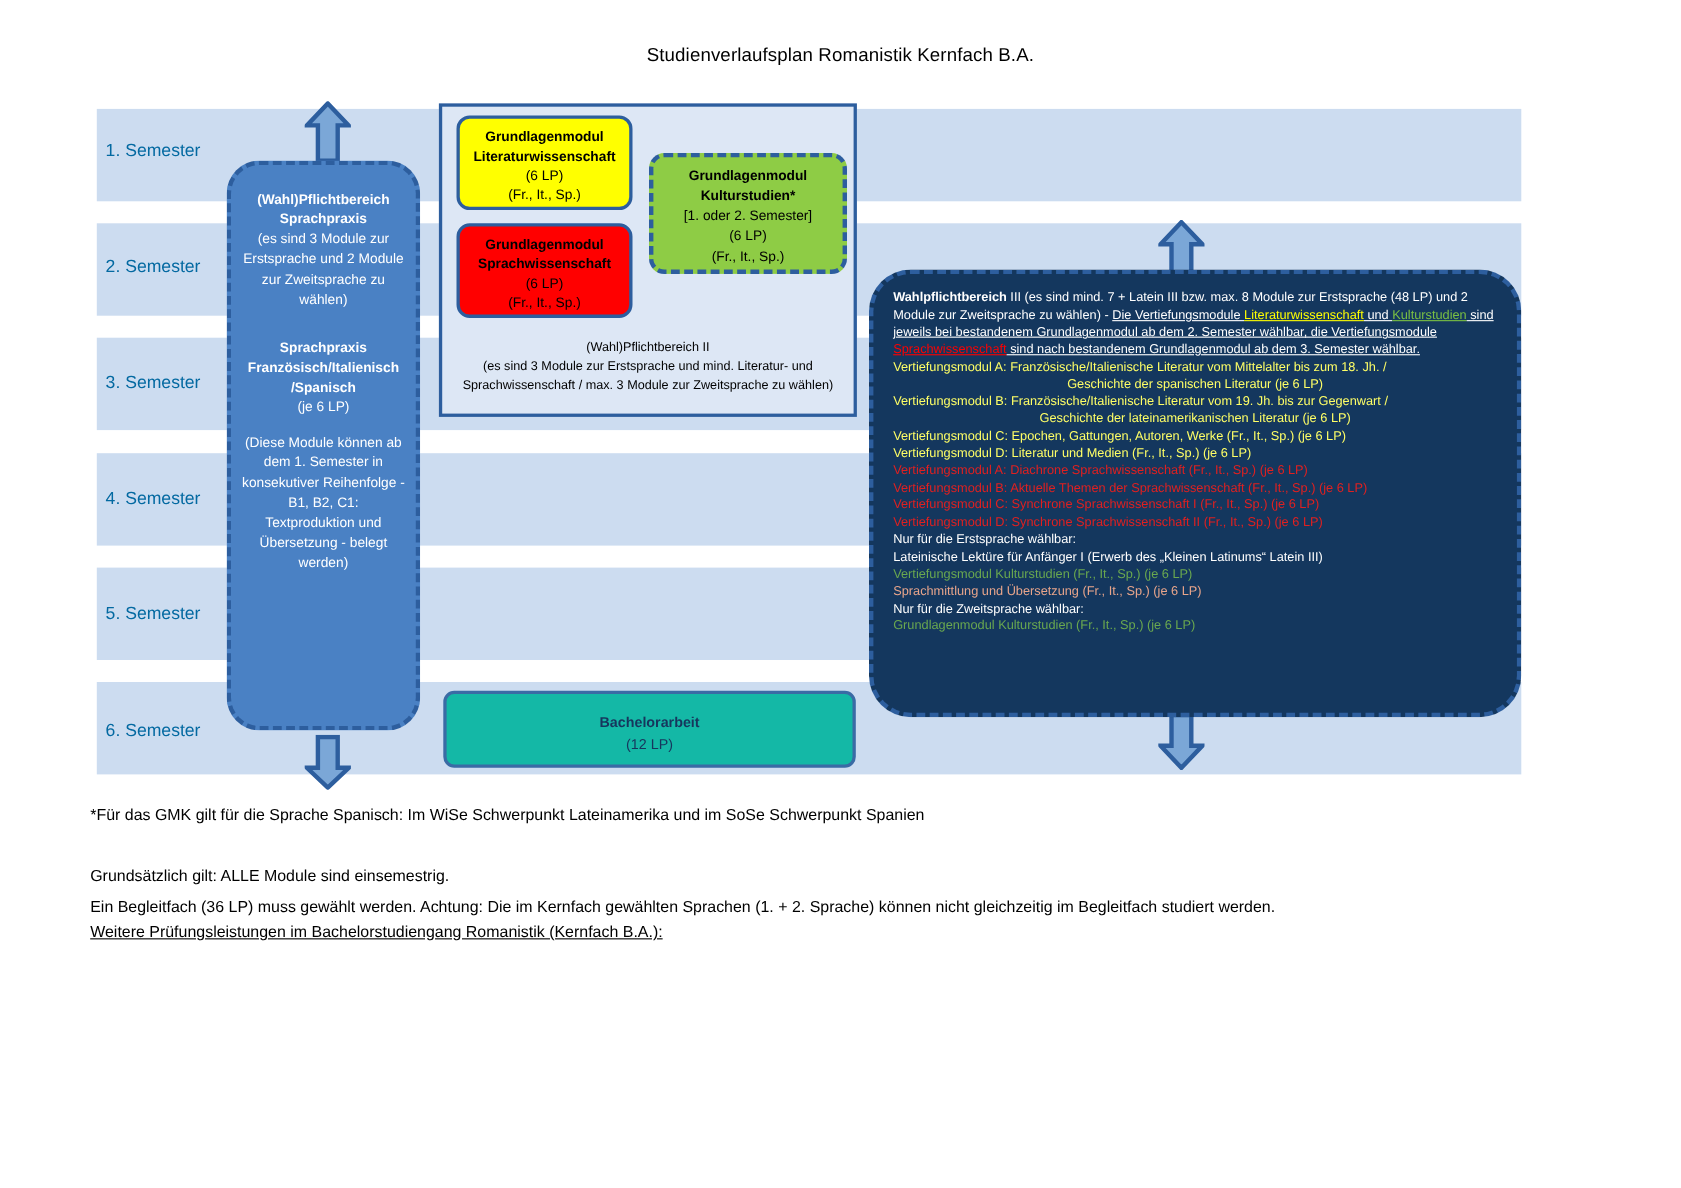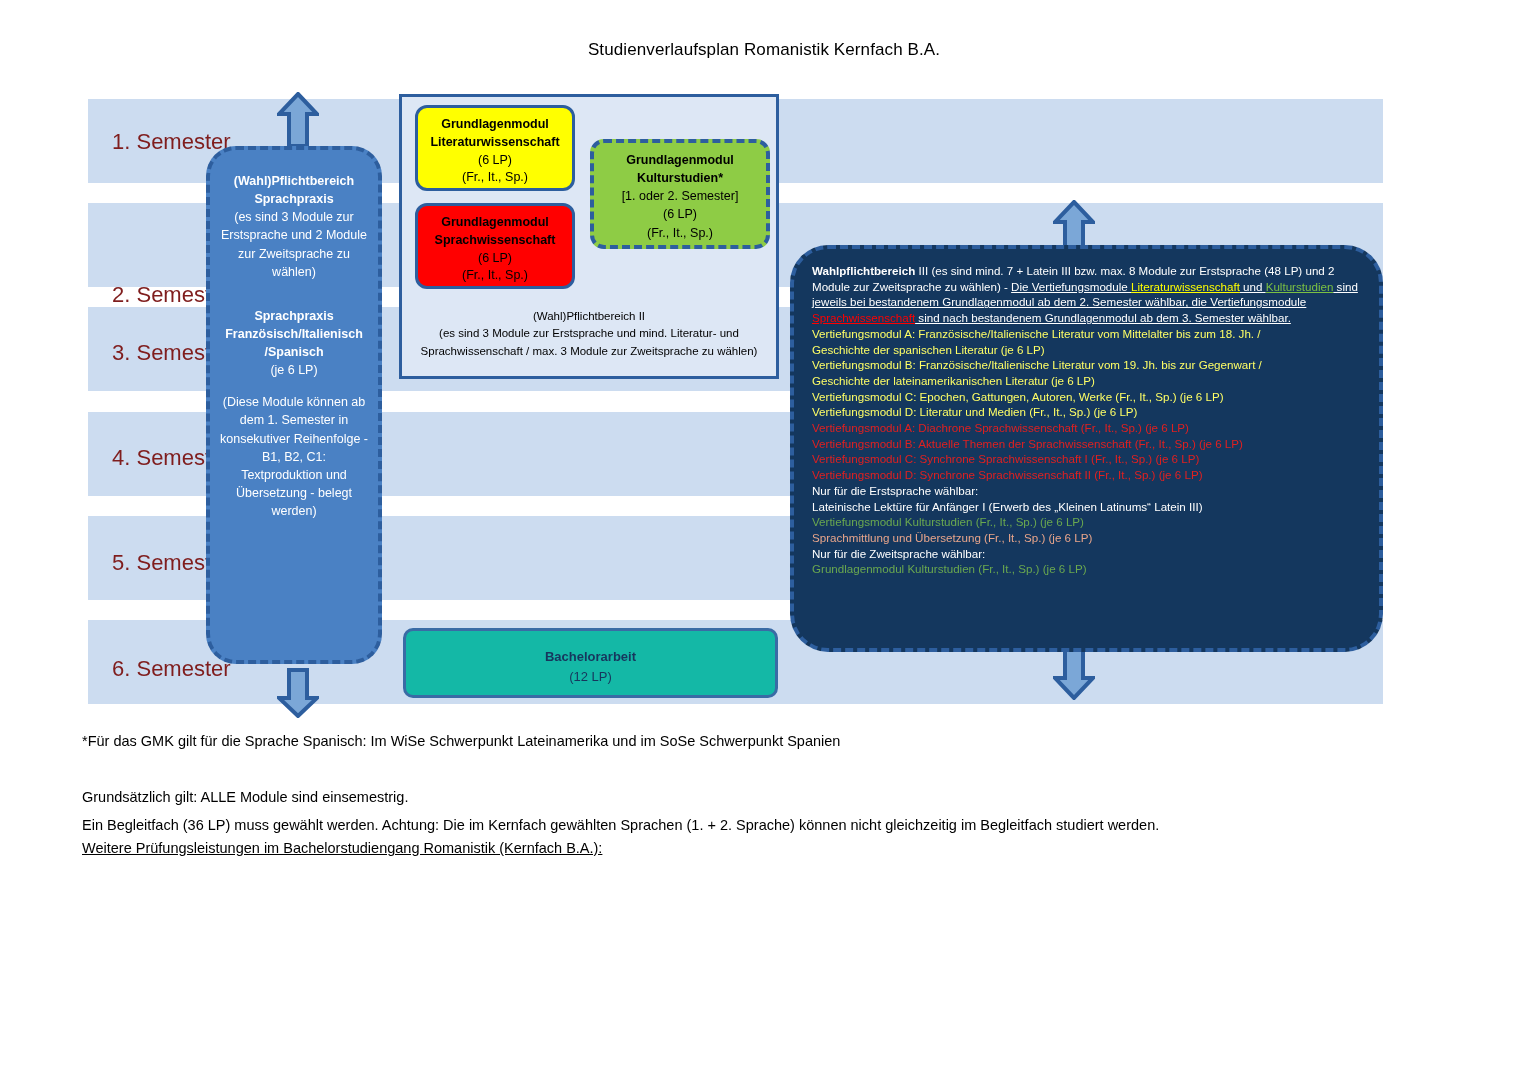--- a/index.html
+++ b/index.html
@@ -23,23 +23,23 @@
   }
 
   
   .band{
     position:absolute;
     left:88px;width:1295px;
     background:#ccdcf0;
   }
   .band-label{
     position:absolute;
-    left:112px;
-    font-size:22px;
-    color:#7f1d1d;
+    left:96px;
+    font-size:16px;
+    color:#0369a1;
     white-space:nowrap;
   }
 
   
   .arrow{position:absolute;}
   .arrow svg{display:block;}
 
   
   #sprachpraxis-box{
     position:absolute;
@@ -148,21 +148,21 @@
     font-size:11.6px;
     line-height:1.355;
   }
   #wpb3-box .hdr{color:#ffffff;}
   #wpb3-box .hdr b{font-weight:bold;}
   .u{text-decoration:underline;}
   .hl-yellow{color:#ffff00;}
   .hl-green{color:#7bc043;}
   .hl-red{color:#ff0000;}
   .ln{display:block;}
-  .ctr{}
+  .ctr{text-align:center;}
   .yellow-line{color:#ffff66;}
   .red-line{color:#e02020;}
   .green-line{color:#6aa84f;}
   .salmon-line{color:#e8a58b;}
   .white-line{color:#ffffff;}
 
   
   .foot{
     position:absolute;
     left:82px;
@@ -179,21 +179,21 @@
   <div id="doc-title">Studienverlaufsplan Romanistik Kernfach B.A.</div>
 
   <div class="band" style="top:99px;height:84px;"></div>
   <div class="band" style="top:203px;height:84px;"></div>
   <div class="band" style="top:307px;height:84px;"></div>
   <div class="band" style="top:412px;height:84px;"></div>
   <div class="band" style="top:516px;height:84px;"></div>
   <div class="band" style="top:620px;height:84px;"></div>
 
   <div class="band-label" style="top:129px;">1. Semester</div>
-  <div class="band-label" style="top:234px;margin-top:48px;">2. Semester</div>
+  <div class="band-label" style="top:234px;">2. Semester</div>
   <div class="band-label" style="top:340px;">3. Semester</div>
   <div class="band-label" style="top:445px;">4. Semester</div>
   <div class="band-label" style="top:550px;">5. Semester</div>
   <div class="band-label" style="top:656px;">6. Semester</div>
 
   <div class="arrow" style="left:277px;top:92px;">
     <svg width="42" height="56" viewBox="0 0 42 56">
       <polygon points="21,2 40,22 30,22 30,54 12,54 12,22 2,22" fill="#7ba7d7" stroke="#2d5e9e" stroke-width="4"></polygon>
     </svg>
   </div>

